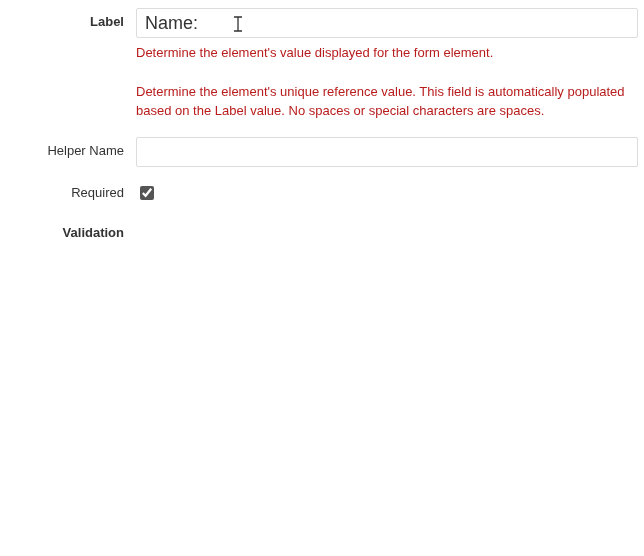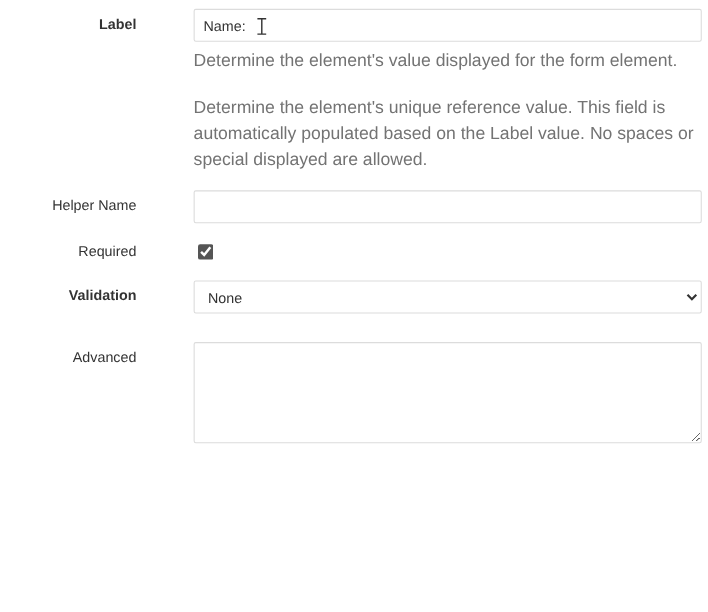--- a/index.html
+++ b/index.html
@@ -11,21 +11,20 @@
     background: #fff;
     width: 644px;
   }
   .form {
     padding: 8px 6px 10px 6px;
   }
   .row {
     display: flex;
     align-items: flex-start;
     margin-bottom: 6px;
-    gap: 40px;
   }
   .row.tight { margin-bottom: 2px; }
   .label-col {
     width: 130px;
     flex: 0 0 130px;
     text-align: right;
     padding-right: 12px;
     padding-top: 6px;
     font-size: 13px;
     color: #333;
@@ -33,32 +32,32 @@
   .label-col.bold { font-weight: 700; }
   .field-col {
     flex: 1 1 auto;
     min-width: 0;
   }
   .text-input, .select-input, .textarea-input {
     width: 100%;
     border: 1px solid #dcdcdc;
     background: #fff;
     font-family: inherit;
-    font-size: 13px;
+    font-size: 18px;
     color: #333;
     padding: 6px 8px;
     border-radius: 2px;
     outline: none;
   }
   .text-input { height: 30px; }
   .select-input { height: 30px; }
   .textarea-input { height: 92px; resize: both; }
   .help-text {
-    color: #737373;
-    font-size: 16px;
+    color: #b91c1c;
+    font-size: 13px;
     line-height: 1.45;
     padding-top: 4px;
     padding-bottom: 10px;
   }
   .checkbox-wrap {
     padding-top: 4px;
   }
   .checkbox {
     width: 14px;
     height: 14px;
@@ -87,21 +86,21 @@
       </svg>
     </div>
   </div>
   <div class="row">
     <div class="label-col"></div>
     <div class="field-col help-text">Determine the element's value displayed for the form element.</div>
   </div>
 
   <div class="row">
     <div class="label-col"></div>
-    <div class="field-col help-text">Determine the element's unique reference value. This field is automatically populated based on the Label value. No spaces or special displayed are allowed.</div>
+    <div class="field-col help-text">Determine the element's unique reference value. This field is automatically populated based on the Label value. No spaces or special characters are spaces.</div>
   </div>
 
   <div class="row tight">
     <div class="label-col">Helper Name</div>
     <div class="field-col">
       <input type="text" class="text-input" value="" style="">
     </div>
   </div>
 
 
@@ -111,32 +110,21 @@
     <div class="label-col">Required</div>
     <div class="field-col checkbox-wrap">
       <input type="checkbox" class="checkbox" id="required-cb" checked="" style="">
     </div>
   </div>
 
   <div class="spacer"></div>
 
   <div class="row">
     <div class="label-col bold">Validation</div>
-    <div class="field-col">
-      <select class="select-input" id="validation-select">
-        <option>None</option>
-      </select>
-    </div>
   </div>
 
   <div class="spacer"></div>
 
 
   <div class="spacer"></div>
 
-  <div class="row">
-    <div class="label-col">Advanced</div>
-    <div class="field-col">
-      <textarea class="textarea-input" style=""></textarea>
-    </div>
-  </div>
 
 </div>
 
 </body></html>

